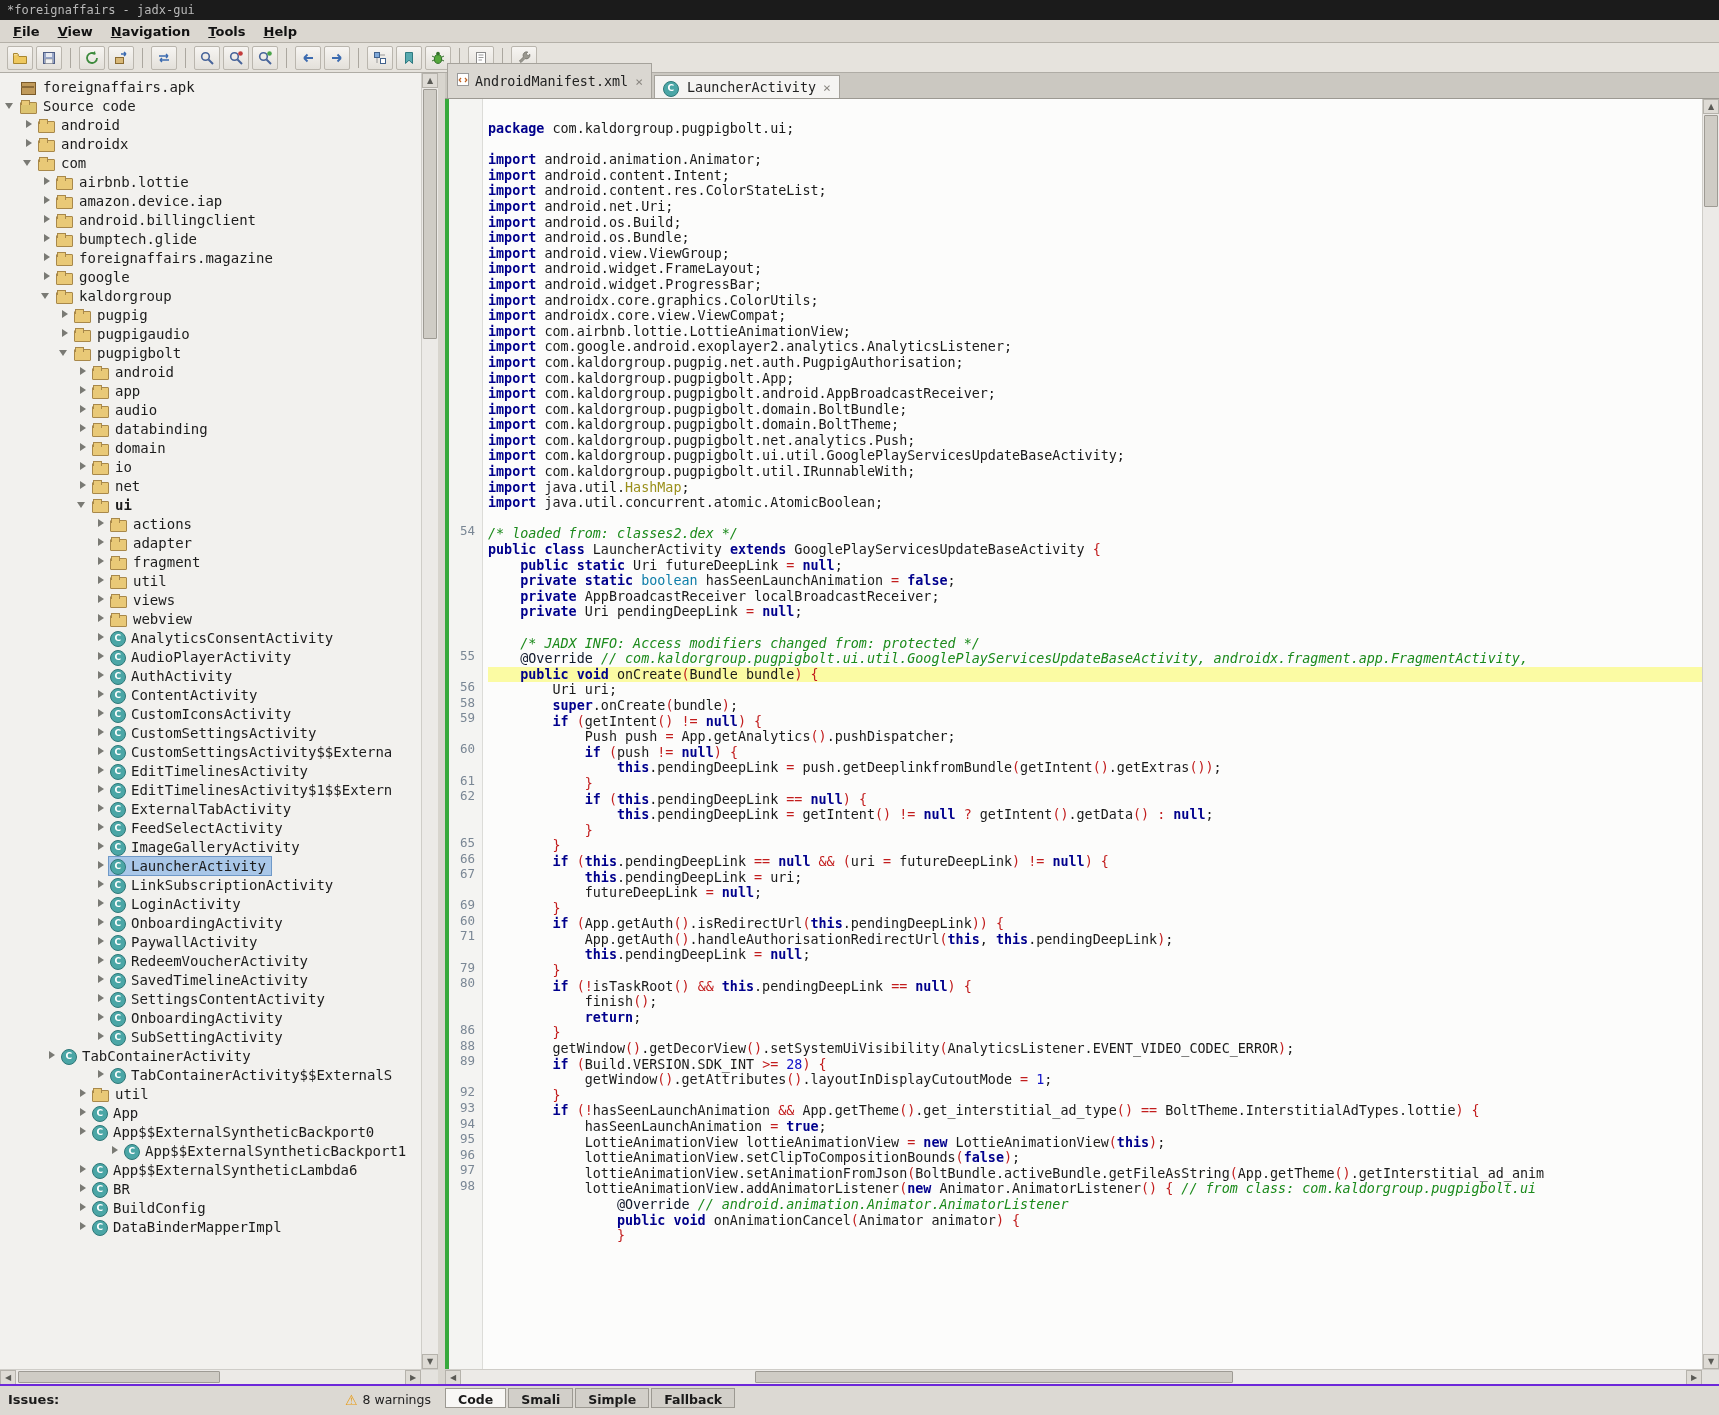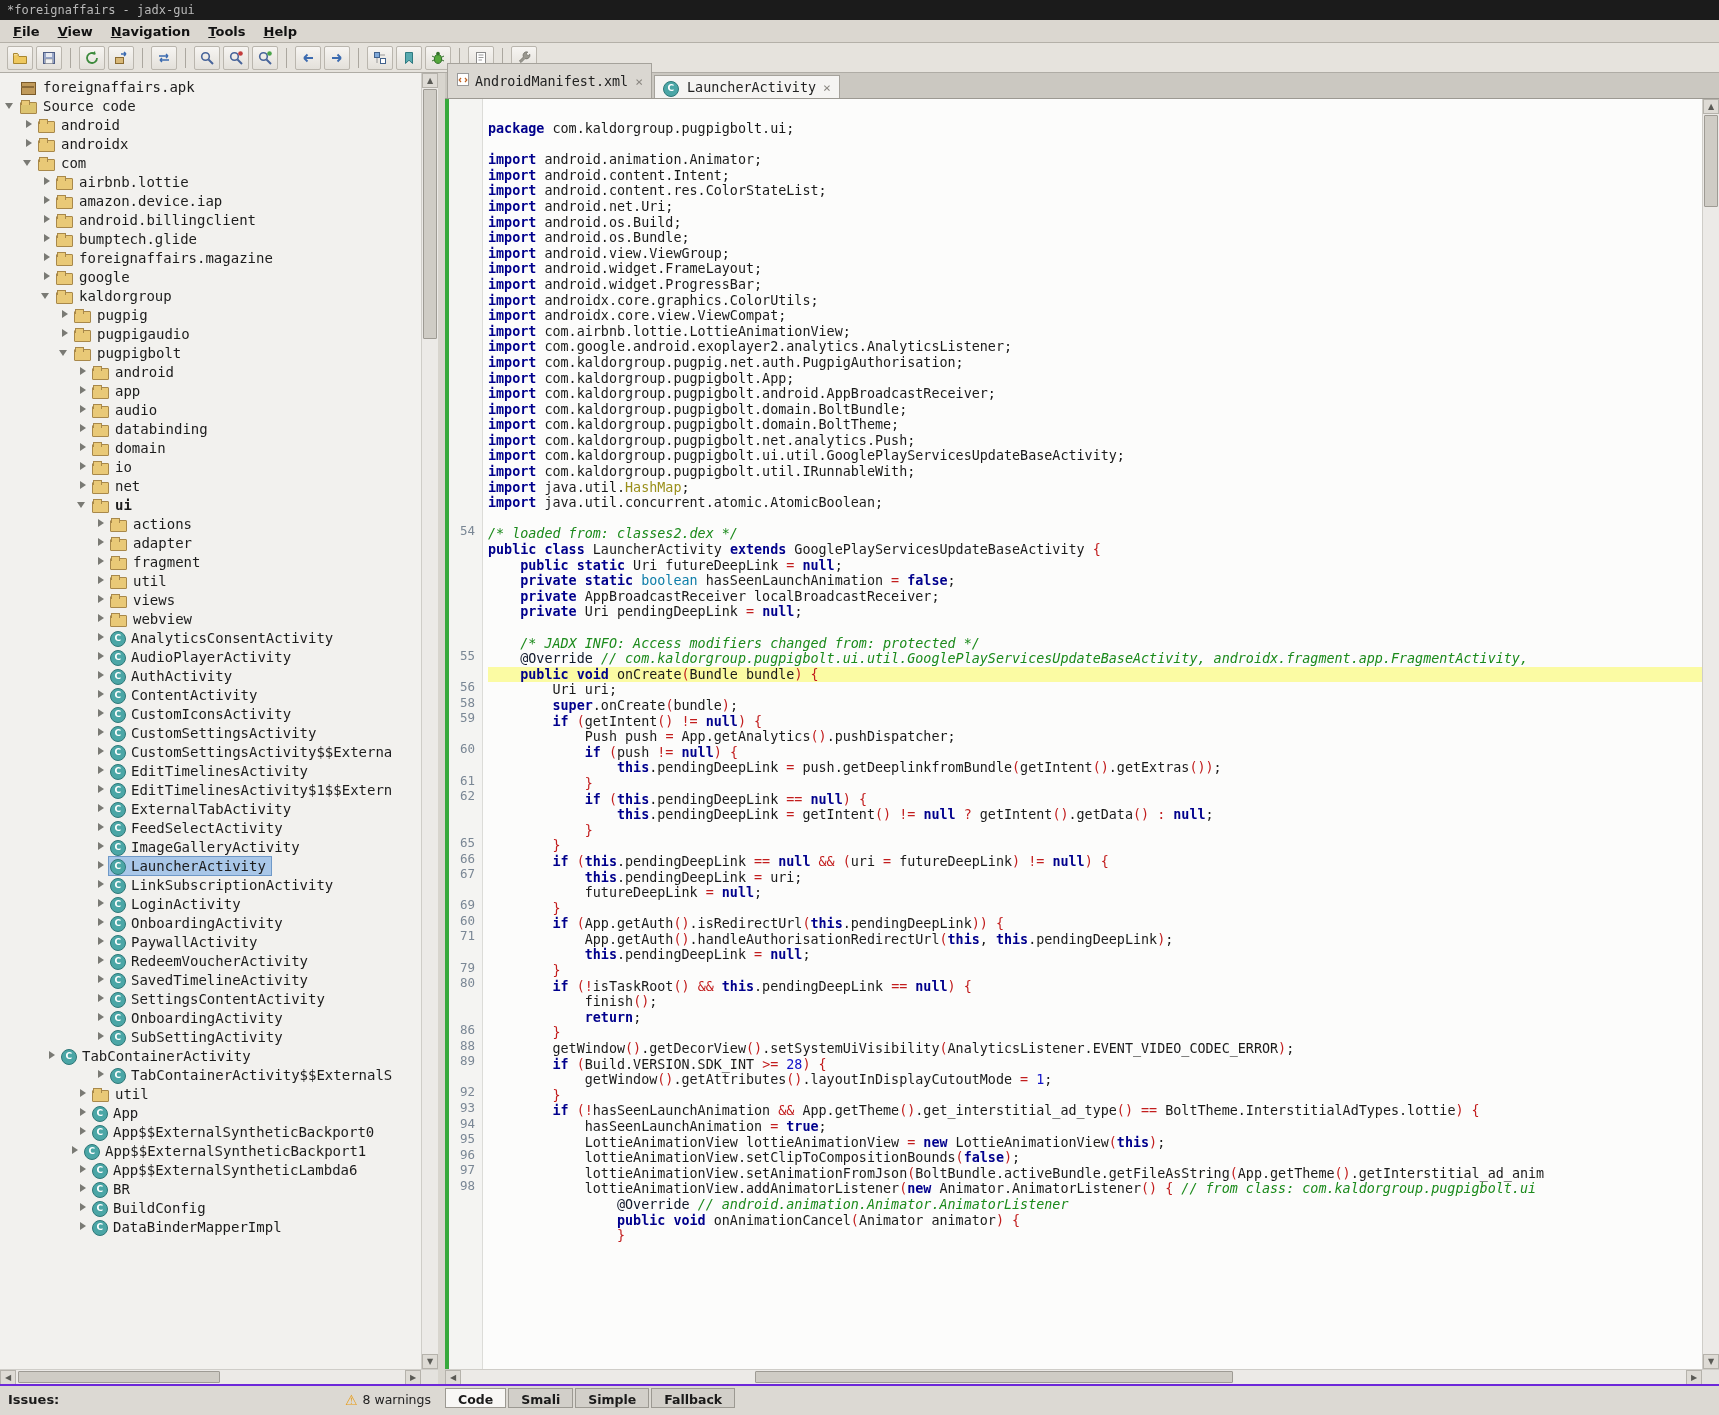--- a/index.html
+++ b/index.html
@@ -630,21 +630,21 @@
                 <span class="tlabel">App</span>
               </span>
             </div>
             <div class="trow" style="padding-left: 76px;">
               <span class="twisty closed"></span>
               <span class="rowc">
                 <span class="tico tico-class"></span>
                 <span class="tlabel">App$$ExternalSyntheticBackport0</span>
               </span>
             </div>
-            <div class="trow" style="padding-left: 68px;">
+            <div class="trow" style="padding-left: 108px;">
               <span class="twisty closed"></span>
               <span class="rowc">
                 <span class="tico tico-class"></span>
                 <span class="tlabel">App$$ExternalSyntheticBackport1</span>
               </span>
             </div>
             <div class="trow" style="padding-left: 76px;">
               <span class="twisty closed"></span>
               <span class="rowc">
                 <span class="tico tico-class"></span>

